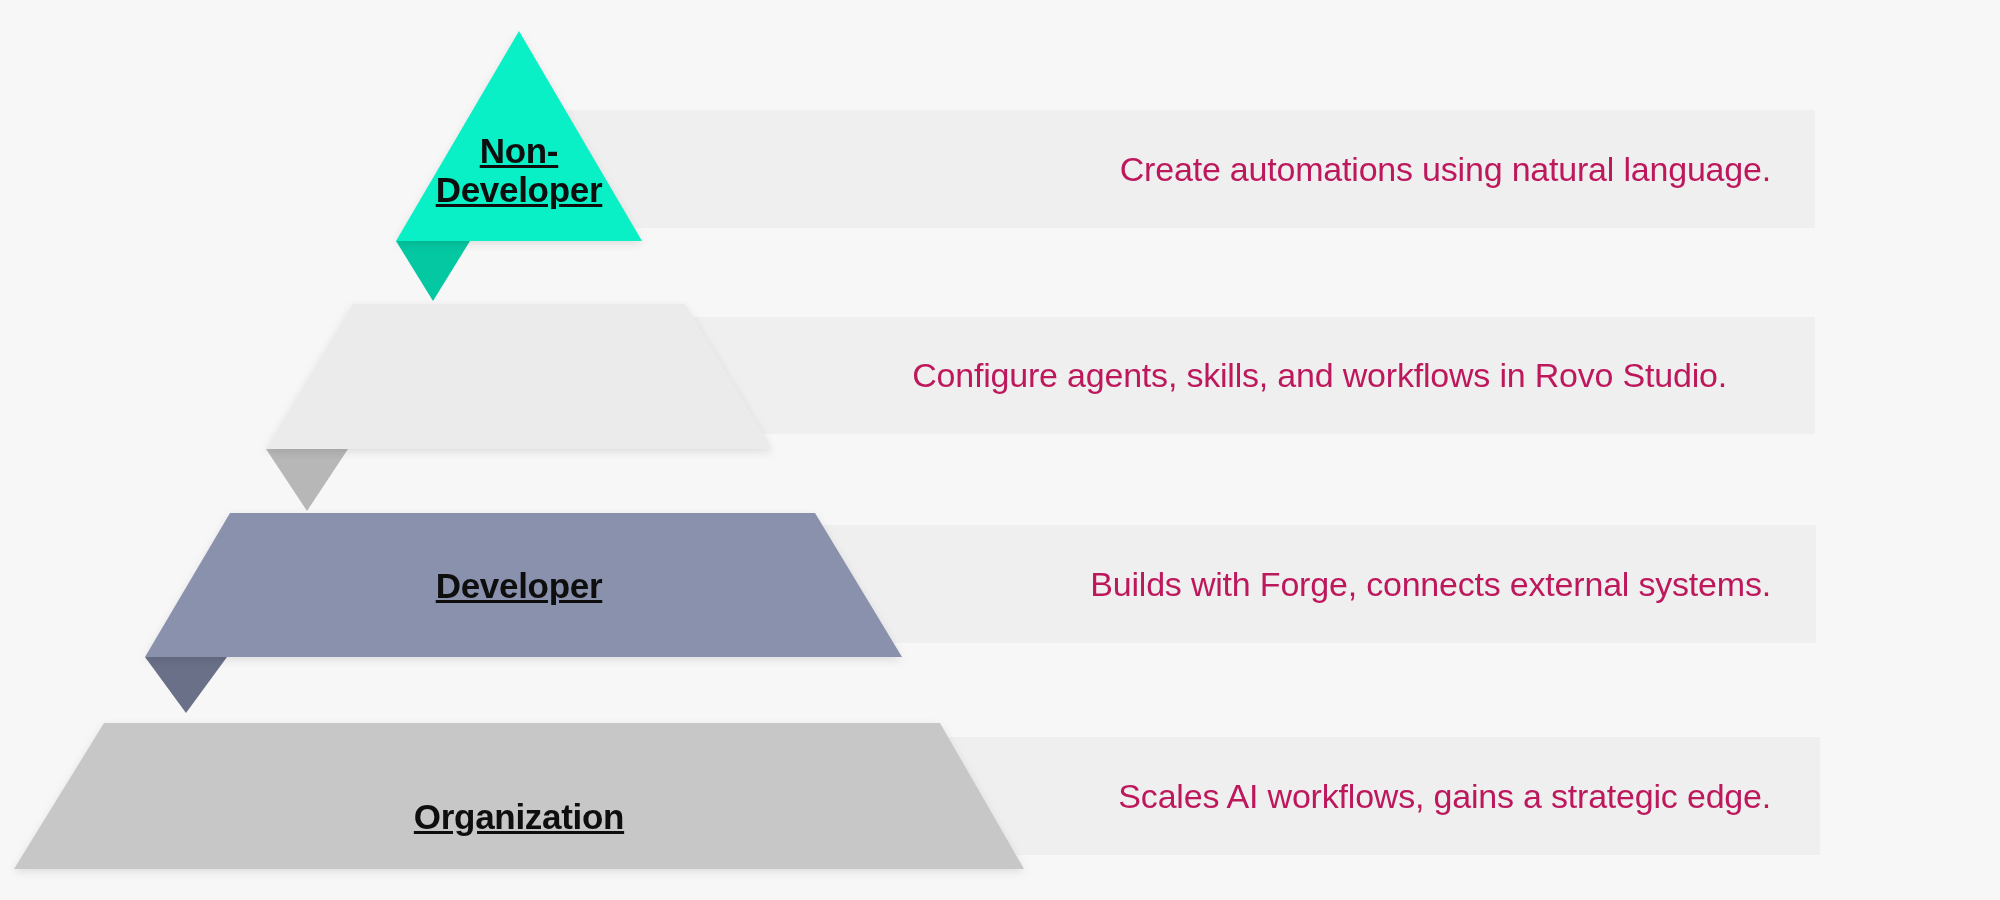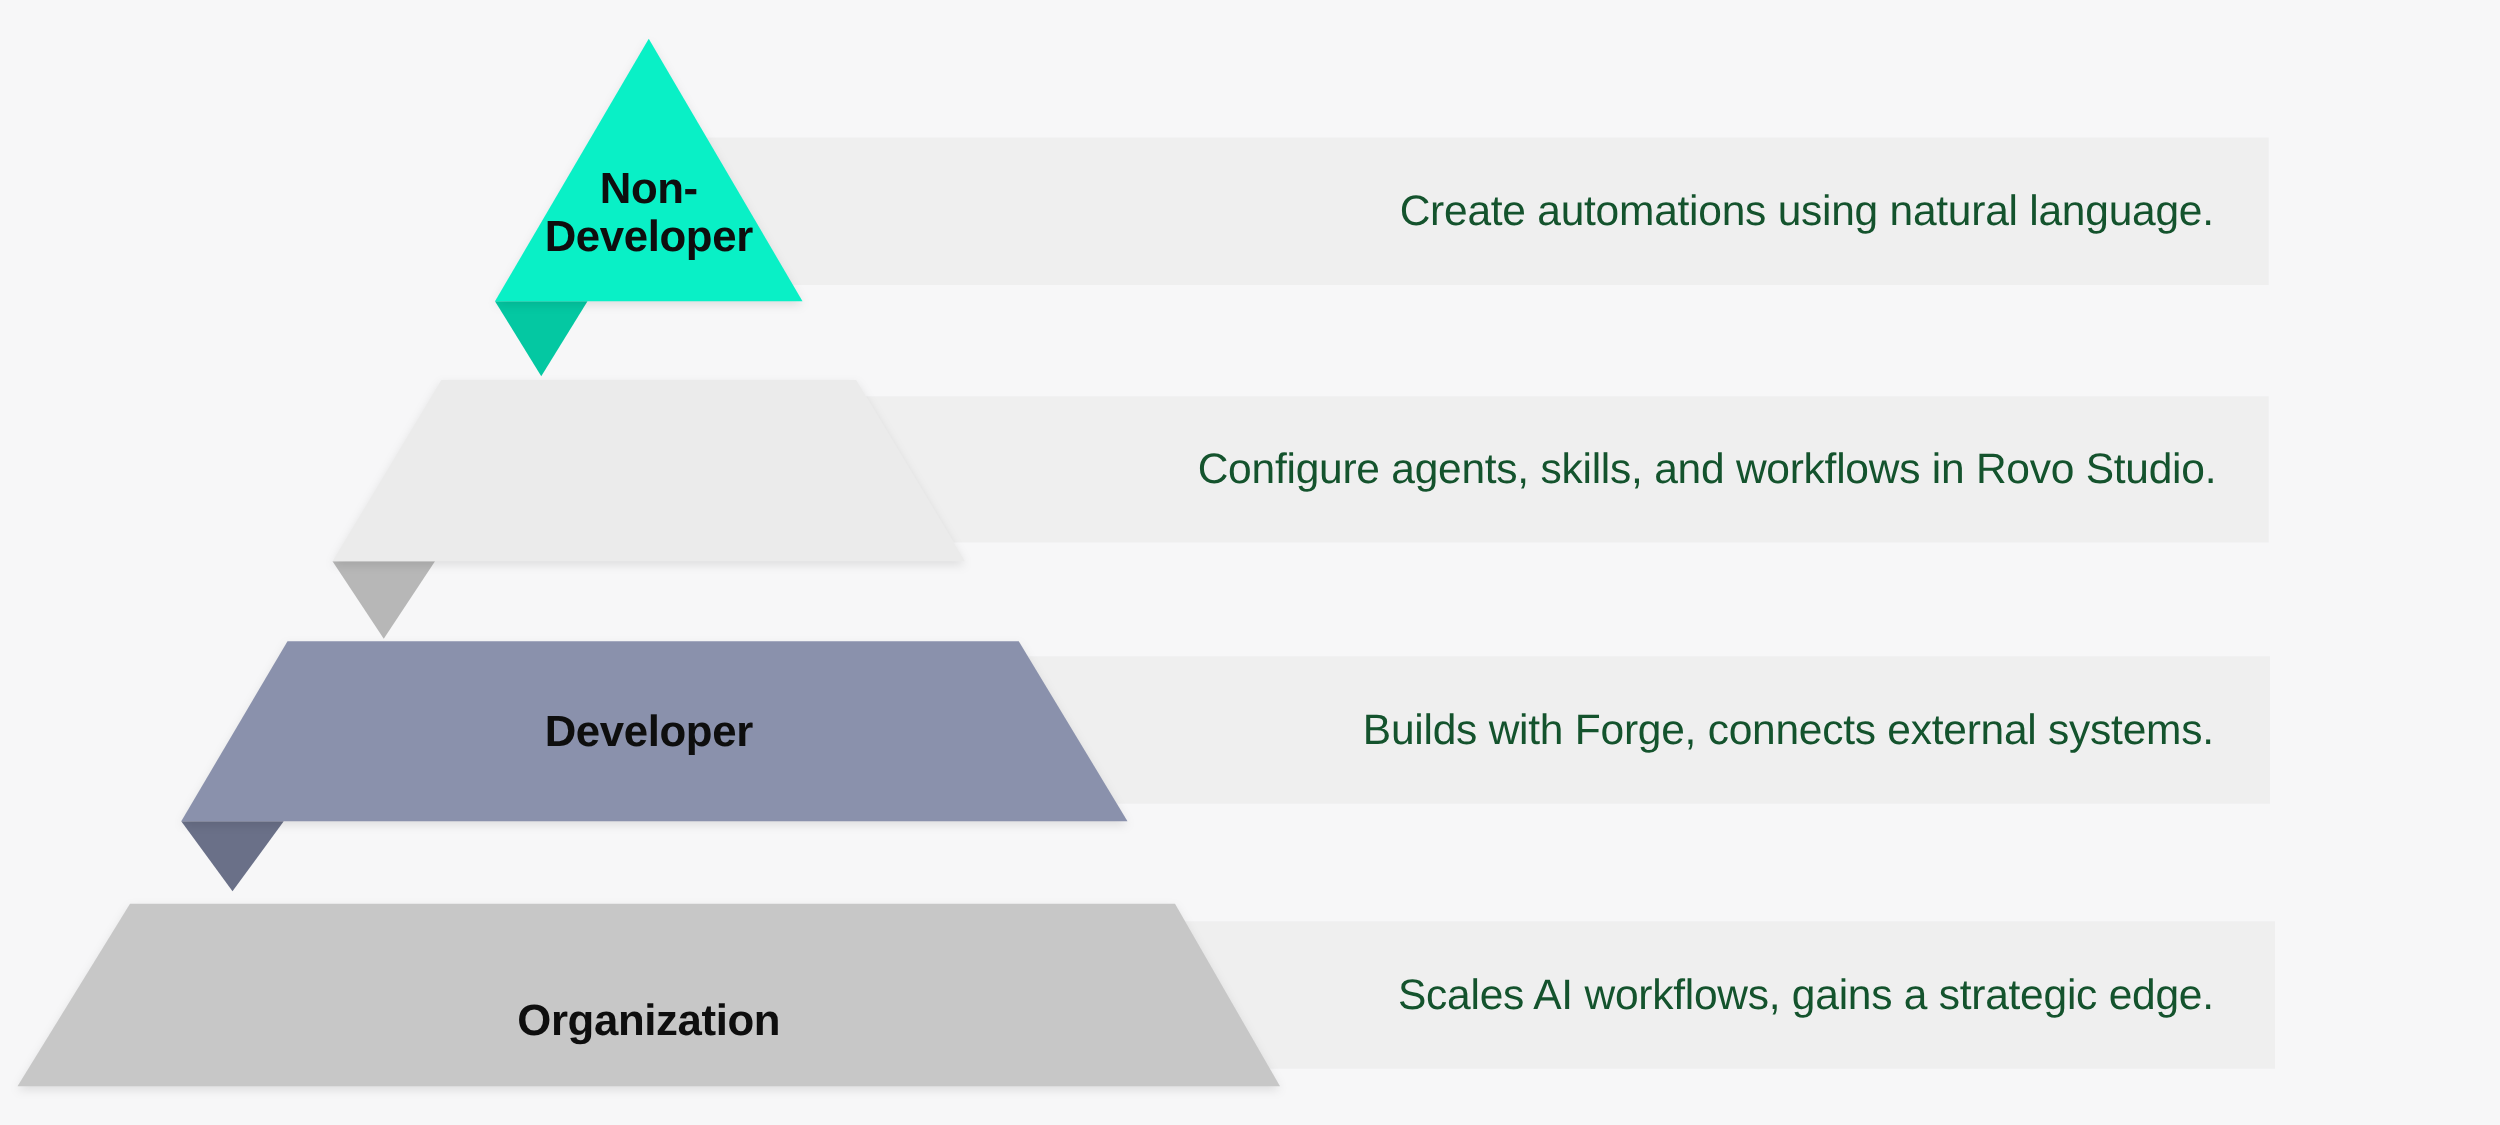--- a/index.html
+++ b/index.html
@@ -29,43 +29,44 @@
     align-items: center;
     justify-content: center;
     text-align: center;
     font-weight: bold;
     font-size: 35px;
     letter-spacing: -0.3px;
     color: #0e0e0e;
     white-space: pre-line;
     line-height: 39px;
     pointer-events: none;
+    text-decoration: underline;
   }
 
   .level-desc {
     position: absolute;
     display: flex;
     align-items: center;
     justify-content: flex-end;
     font-size: 34px;
-    color: #14532d;
+    color: #be185d;
     letter-spacing: -0.2px;
     pointer-events: none;
   }
 
   
   .label-1 { left: 259px; top: 128px; width: 520px; height: 84px; }
   .label-2 { left: 259px; top: 304px; width: 520px; height: 145px; }
   .label-3 { left: 259px; top: 513px; width: 520px; height: 144px; }
   .label-4 { left: 259px; top: 723px; width: 520px; height: 146px; margin-top: 20px; }
 
   
   .desc-1 { left: 820px; top: 110px; width: 995px; height: 118px; padding-right: 0; }
   .desc-1, .desc-2, .desc-3, .desc-4 { box-sizing: border-box; padding-right: 44px; }
-  .desc-2 { left: 822px; top: 317px; width: 995px; height: 117px; text-align: right; }
+  .desc-2 { left: 776px; top: 317px; width: 995px; height: 117px; text-align: right; }
   .desc-3 { left: 820px; top: 525px; width: 995px; height: 118px; }
   .desc-4 { left: 820px; top: 737px; width: 995px; height: 118px; }
 </style>
 </head>
 <body>
 
 <div class="stage">
 
   <svg class="scene" viewBox="0 0 2000 900" xmlns="http://www.w3.org/2000/svg">
 

